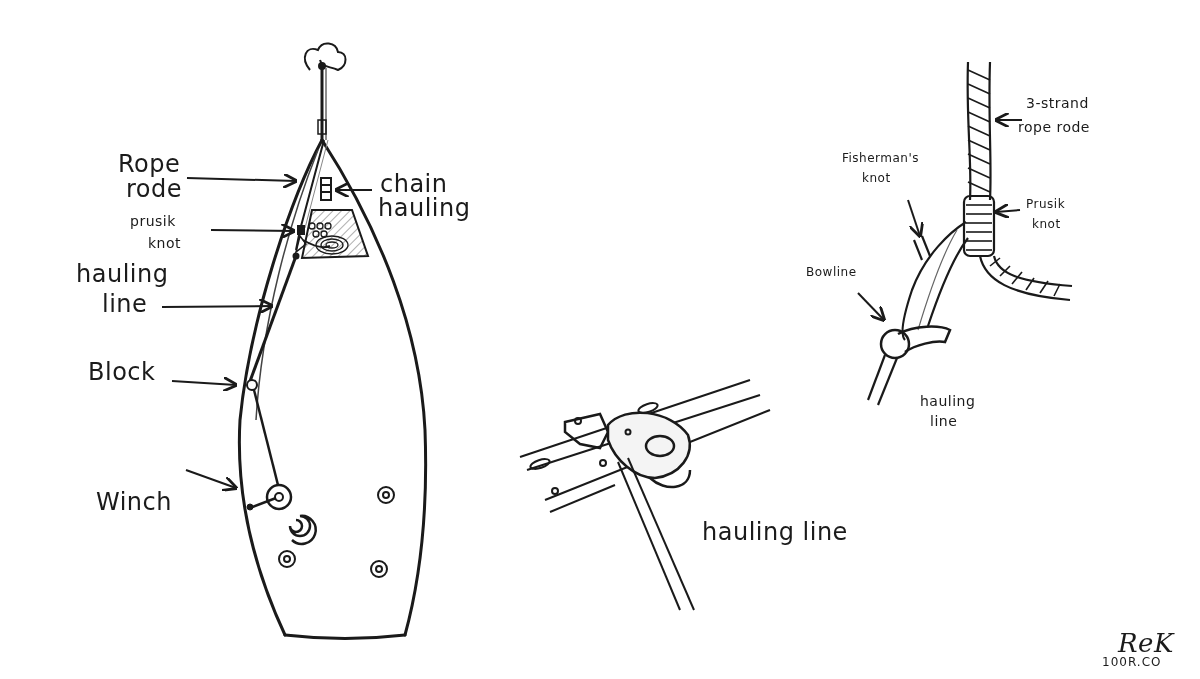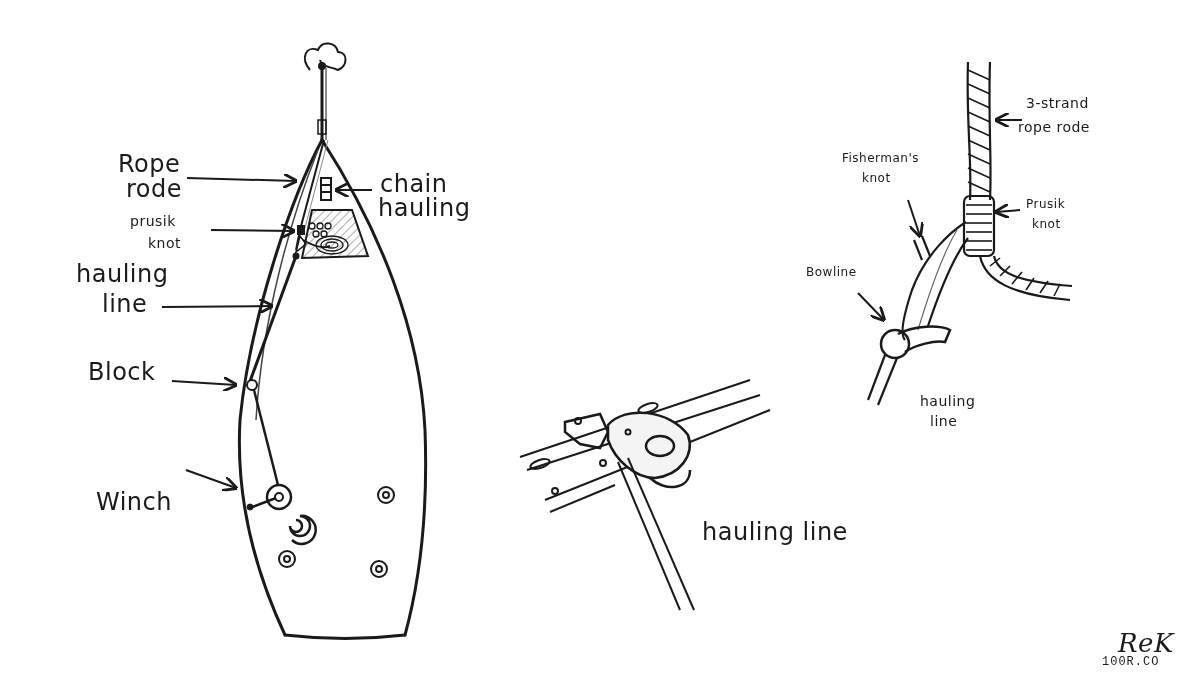--- a/index.html
+++ b/index.html
@@ -3,21 +3,21 @@
 <meta charset="utf-8">
 <style>
   html, body { margin:0; padding:0; background:#ffffff; }
   body { width:1200px; height:679px; position:relative; overflow:hidden; font-family:"DejaVu Sans", sans-serif; color:#1a1a1a; }
   svg.art { position:absolute; left:0; top:0; }
   .lbl { position:absolute; font-family:"DejaVu Sans", sans-serif; color:#1b1b1b; line-height:1.0; white-space:nowrap; letter-spacing:0.5px; }
   .big { font-size:24px; }
   .med { font-size:14px; }
   .sm { font-size:12px; }
   .sig1 { font-family:"DejaVu Serif", serif; font-style:italic; font-size:26px;margin-top:8px; }
-  .sig2 { font-size:12px; letter-spacing:1px;font-family:Liberation Mono, monospace; }
+  .sig2 { font-size:12px; letter-spacing:1px; }
 </style>
 </head>
 <body>
 
 <svg class="art" width="1200" height="679" viewBox="0 0 1200 679">
   <defs>
     <marker id="ah" viewBox="0 0 10 10" refX="9" refY="5" markerWidth="7" markerHeight="7" orient="auto-start-reverse">
       <path d="M0,0 L10,5 L0,10" fill="none" stroke="#1a1a1a" stroke-width="2"></path>
     </marker>
     <pattern id="hatch" width="6" height="6" patternUnits="userSpaceOnUse" patternTransform="rotate(45)">

